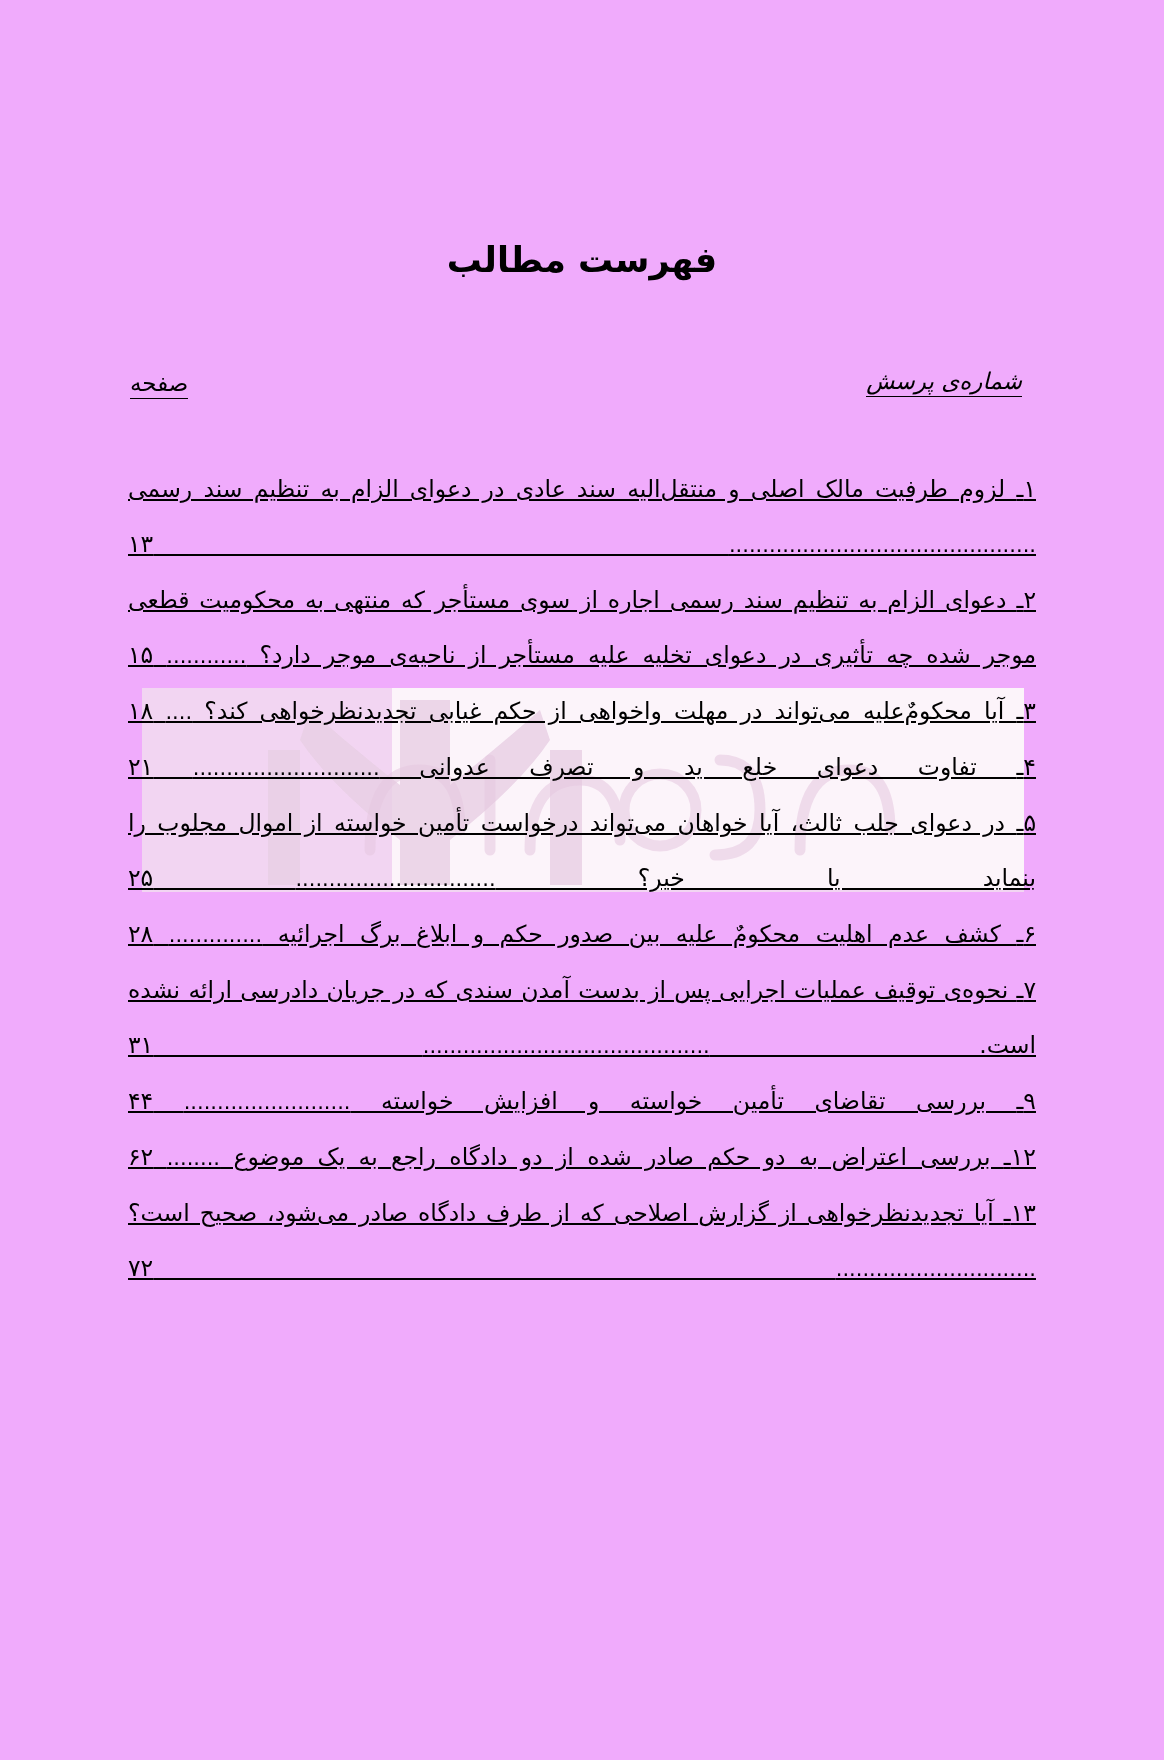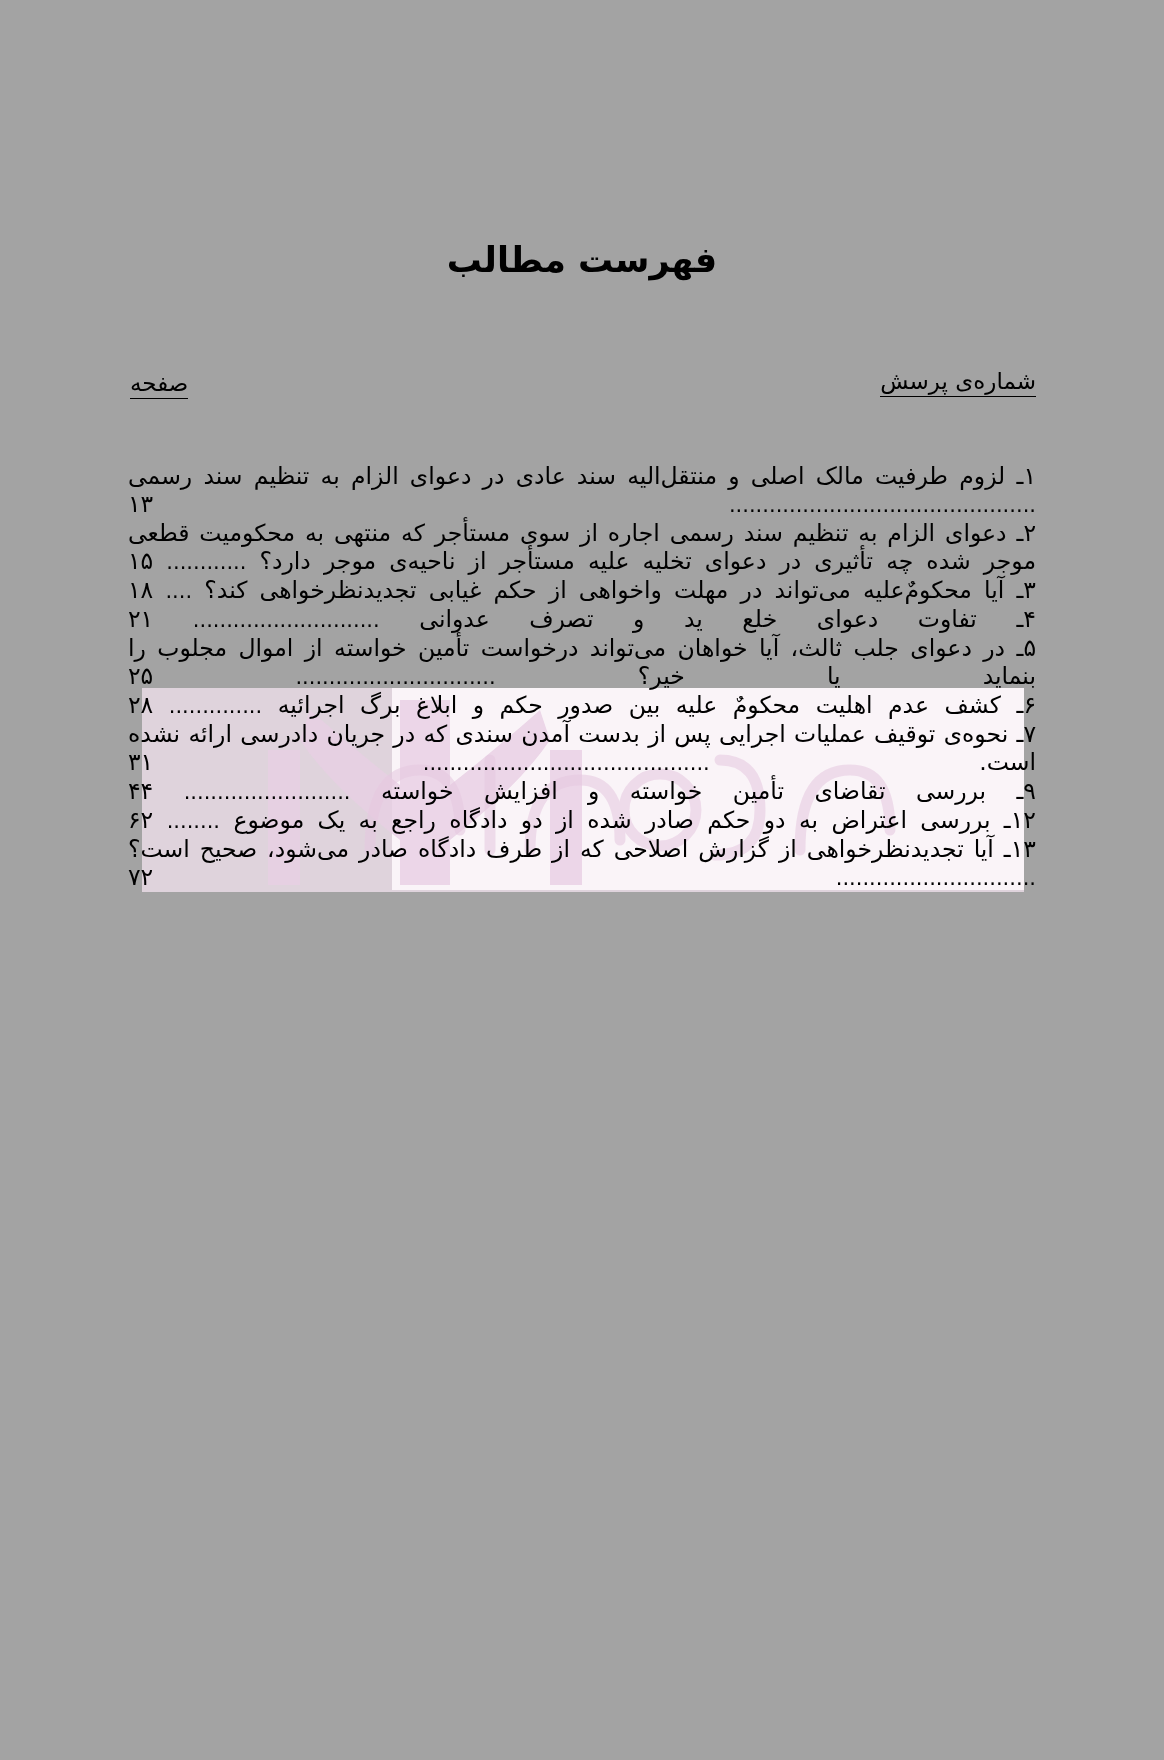--- a/index.html
+++ b/index.html
@@ -6,21 +6,21 @@
   html, body {
     margin: 0;
     padding: 0;
     background: #ffffff;
   }
   .page {
     position: relative;
     width: 1164px;
     height: 1760px;
     margin: 0 auto;
-    background: #a3a3a3;
+    background: #f0abfc;
     overflow: hidden;
     font-family: "DejaVu Sans", "Liberation Sans", sans-serif;
     direction: rtl;
   }
 
   
   .watermark-band {
     position: absolute;
     left: 142px;
     top: 688px;
@@ -81,40 +81,41 @@
     z-index: 3;
   }
   .hdr {
     position: absolute;
     font-size: 23px;
     color: #000;
     padding-bottom: 2px;
     border-bottom: 1.6px solid #000;
     white-space: nowrap;
   }
-  .hdr-question { right: 4px; top: 0px; }
+  .hdr-question { right: 18px; top: 0px; font-style: italic; }
   .hdr-page { left: 10px; top: 2px; }
 
   
   .toc {
     position: absolute;
     top: 462px;
     right: 128px;
     left: 128px;
     z-index: 3;
   }
   .toc-entry {
     display: block;
     color: #000;
     font-size: 23.5px;
-    line-height: 28px;
+    line-height: 55px;
     text-align: justify;
     text-align-last: justify;
     margin-bottom: 0px;
     white-space: normal;
+    text-decoration: underline;
   }
   .toc-entry .label {
     display: inline;
   }
   .toc-entry .dots {
     display: inline;
     letter-spacing: 2.2px;
     font-size: 21px;
   }
   .toc-entry .pg {

